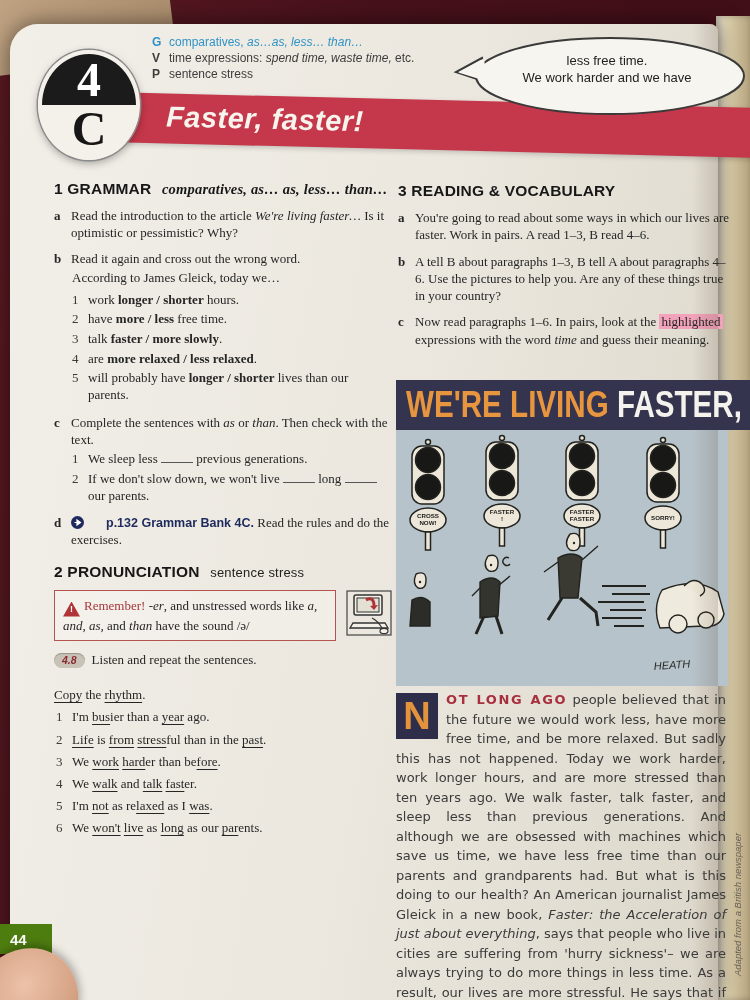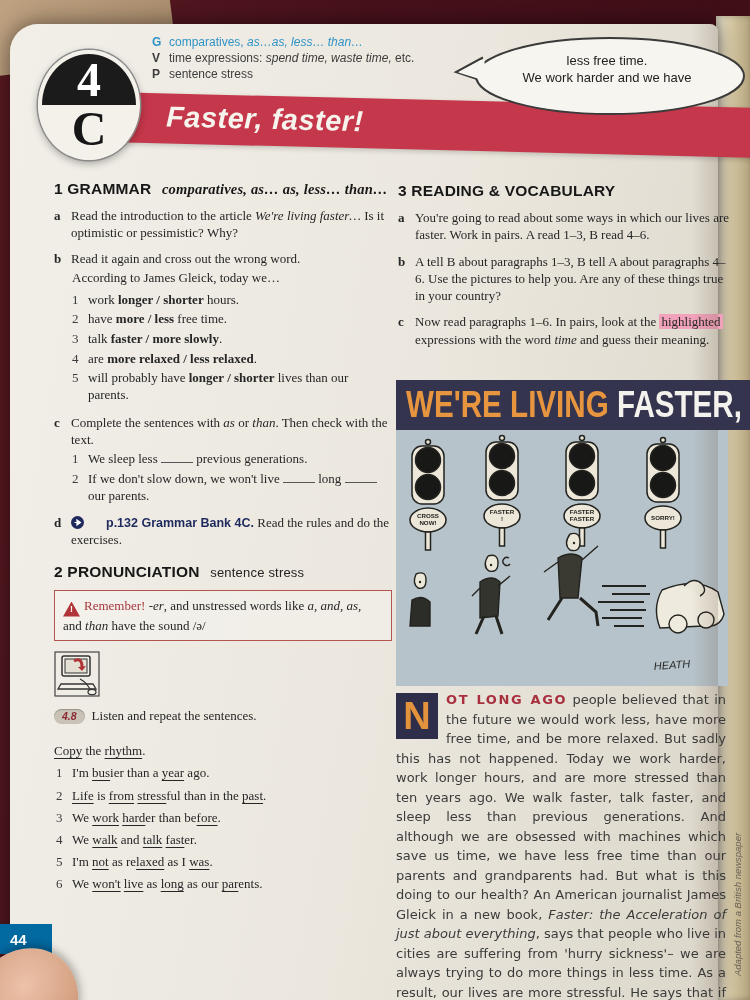--- a/index.html
+++ b/index.html
@@ -53,21 +53,21 @@
   .sublist { margin:2px 0 10px 18px; }
   .subrow { display:flex; gap:7px; margin-bottom:2.5px; }
   .snum { width:9px; flex:none; color:#3a3a3a; }
   .intro-line { margin:2px 0 4px 18px; }
   .blank { display:inline-block; width:32px; border-bottom:1px solid #555; height:11px; }
 
   .gb-icon { display:inline-block; vertical-align:-2px; margin-right:4px; }
   .item b { font-weight:bold; }
   .item-d b { color:#1e2a5e; font-family:"Liberation Sans",sans-serif; font-size:12.5px;padding-left:18px; }
 
-  .remember-row { display:flex; gap:10px; align-items:flex-start; margin:4px 0 10px 0;flex-direction:column; }
+  .remember-row { display:flex; gap:10px; align-items:flex-start; margin:4px 0 10px 0; }
   .remember-box { flex:1; border:1.5px solid #b5544e; padding:6px 8px; font-size:13px; line-height:1.35; background:rgba(255,255,255,.25); }
   .warn-icon { display:inline-flex; width:17px; height:15px; background:#b03437; clip-path:polygon(50% 0,100% 100%,0 100%);
           color:#fff; font:bold 9px/15px "Liberation Sans",sans-serif; justify-content:center; align-items:flex-end; margin-right:4px; vertical-align:-2px; }
   .red { color:#a5373c; }
   .hl { background:#f2a3bb; padding:0 2px; }
 
   .audio-line { margin:2px 0 18px 0; }
   .audio-badge { display:inline-block; background:#c8c3b6; border-radius:9px; padding:0 8px;
           font:bold italic 10.5px/15px "Liberation Sans",sans-serif; color:#8c2a33; margin-right:7px; box-shadow:inset 0 1px 1px rgba(0,0,0,.25); }
   .sent-list { margin-left:2px; }
@@ -85,21 +85,21 @@
 
   .article-text { position:absolute; left:386px; top:666px; width:330px; font-family:"DejaVu Sans",sans-serif;
           font-size:13px; line-height:1.5; color:#3b3b3b; text-align:justify; }
   .dropcap { float:left; width:42px; height:46px; background:#2e2d4a; color:#e2933c;
           font:bold 38px/46px "Liberation Sans",sans-serif; text-align:center; margin:3px 8px 2px 0; }
   .opening-caps { color:#a8303e; font-weight:bold; font-size:13px; letter-spacing:1.6px; }
 
   .credit { position:absolute; left:722px; top:952px; width:196px; transform:rotate(-90deg); transform-origin:0 0;
           font:italic 9.5px "Liberation Sans",sans-serif; color:#6a6258; }
 
-  .page-num { position:absolute; left:0px; top:924px; width:52px; height:30px; background:#0369a1;
+  .page-num { position:absolute; left:0px; top:924px; width:52px; height:30px; background:#4d7c0f;
           color:#fff; font:bold 15px "Liberation Sans",sans-serif; display:flex; align-items:center; padding-left:10px; z-index:8; }
 
   .finger { position:absolute; left:-28px; top:946px; width:104px; height:120px; border-radius:50%;
           background:radial-gradient(ellipse at 40% 35%, #ecc2a9 0%, #d6a284 55%, #b57f63 100%);
           transform:rotate(32deg); z-index:9; box-shadow:0 -3px 8px rgba(0,0,0,.3); }
 </style>
 </head>
 <body>
 
 <div class="backdrop"></div>

